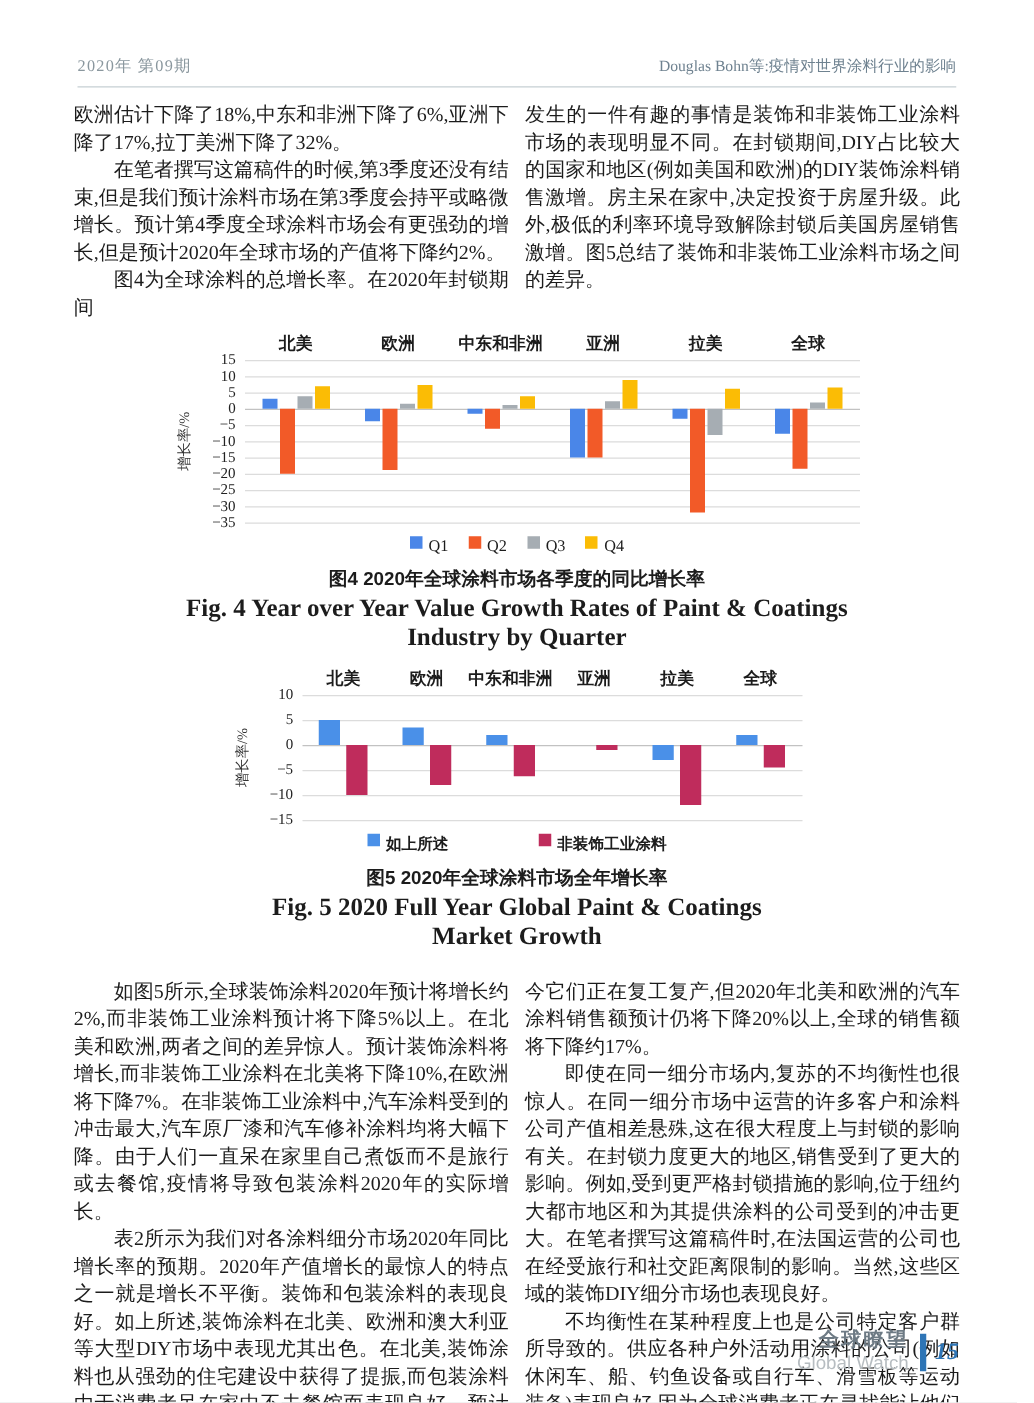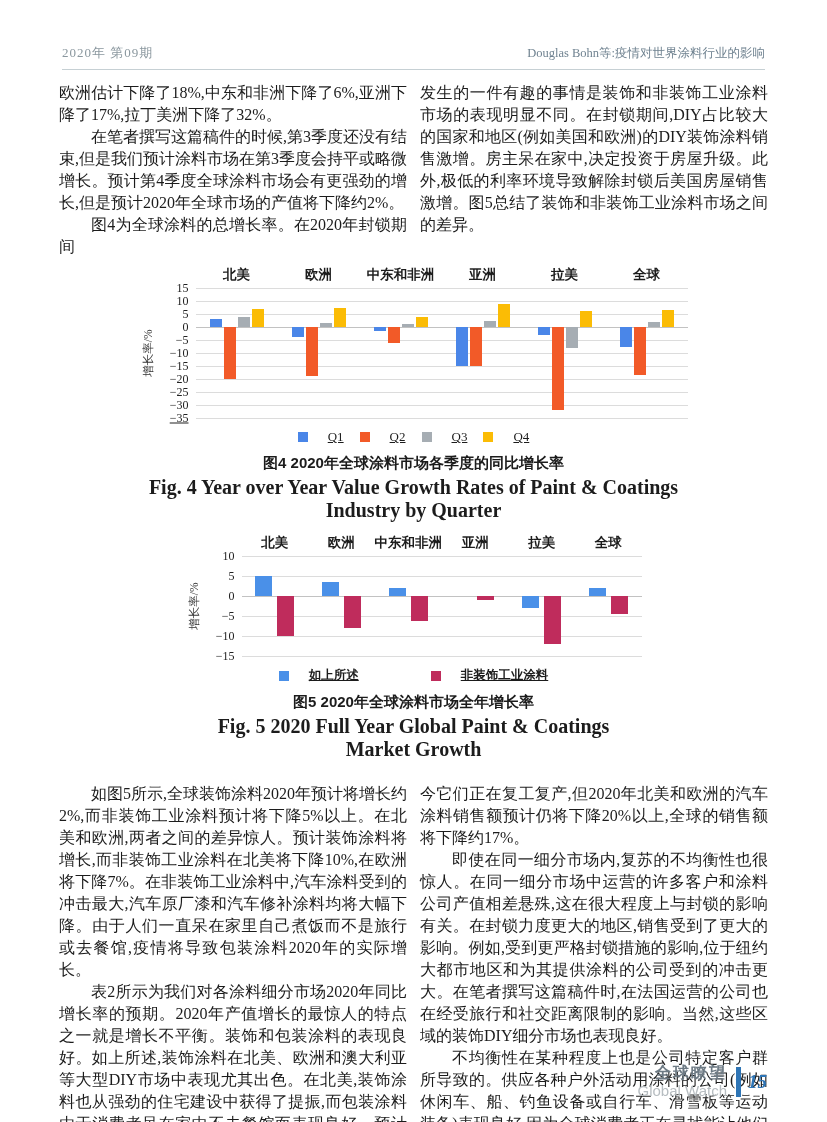--- a/index.html
+++ b/index.html
@@ -38,21 +38,21 @@
   .group{flex:1;display:flex;justify-content:center;}
   #chart-0 .group{gap:2px;}
   #chart-1 .group{gap:5px;}
   .slot{position:relative;}
   #chart-0 .slot{width:12px;}
   #chart-1 .slot{width:17px;}
   .bar{position:absolute;left:0;right:0;}
   .legend{display:flex;justify-content:center;align-items:center;margin-top:11px;}
   #chart-0 .legend{gap:16px;font-size:13px;}
   #chart-1 .legend{gap:72px;font-size:12.5px;font-weight:bold;}
-  .legend-item{display:flex;align-items:center;gap:20px;text-decoration:underline;}
+  .legend-item{display:flex;gap:5px;}
   .sw{width:10px;height:10px;display:inline-block;flex:0 0 auto;}
   .cap-cn{text-align:center;font-weight:bold;font-size:15px;margin-top:9px;
           font-family:"Liberation Sans","DejaVu Sans",sans-serif;}
   .cap-en{text-align:center;font-weight:bold;font-size:20px;margin-top:3px;}
   .cols-bottom{margin-top:22px;}
   
   .footer{position:absolute;right:60px;bottom:24px;display:flex;align-items:center;}
   .brand{text-align:right;margin-right:9px;line-height:1;}
   .brand-cn{font-size:16px;font-weight:bold;color:#6d7a84;letter-spacing:2px;
             font-family:"Liberation Sans","DejaVu Sans",sans-serif;}
@@ -105,21 +105,21 @@
               <div class="ytick" style="top: 0%;">15</div>
               <div class="ytick" style="top: 10%;">10</div>
               <div class="ytick" style="top: 20%;">5</div>
               <div class="ytick" style="top: 30%;">0</div>
               <div class="ytick" style="top: 40%;">−5</div>
               <div class="ytick" style="top: 50%;">−10</div>
               <div class="ytick" style="top: 60%;">−15</div>
               <div class="ytick" style="top: 70%; margin-left: 24px;">−20</div>
               <div class="ytick" style="top: 80%;">−25</div>
               <div class="ytick" style="top: 90%;">−30</div>
-              <div class="ytick" style="top: 100%; text-decoration: underline;">−35</div>
+              <div class="ytick" style="top: 100%;">−35</div>
             </div>
           <div class="plot">
               <div class="gridline" style="top: 0%;"></div>
               <div class="gridline" style="top: 10%;"></div>
               <div class="gridline" style="top: 20%;"></div>
               <div class="gridline zero" style="top: 30%;"></div>
               <div class="gridline" style="top: 40%;"></div>
               <div class="gridline" style="top: 50%;"></div>
               <div class="gridline" style="top: 60%;"></div>
               <div class="gridline" style="top: 70%;"></div>

